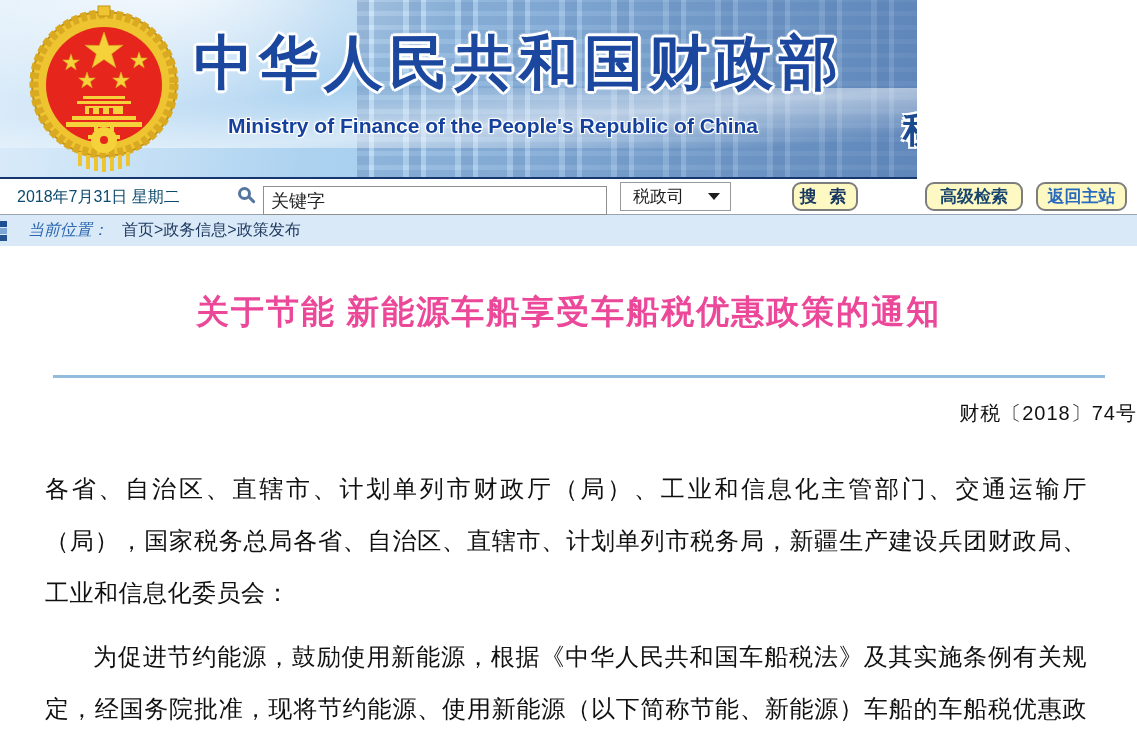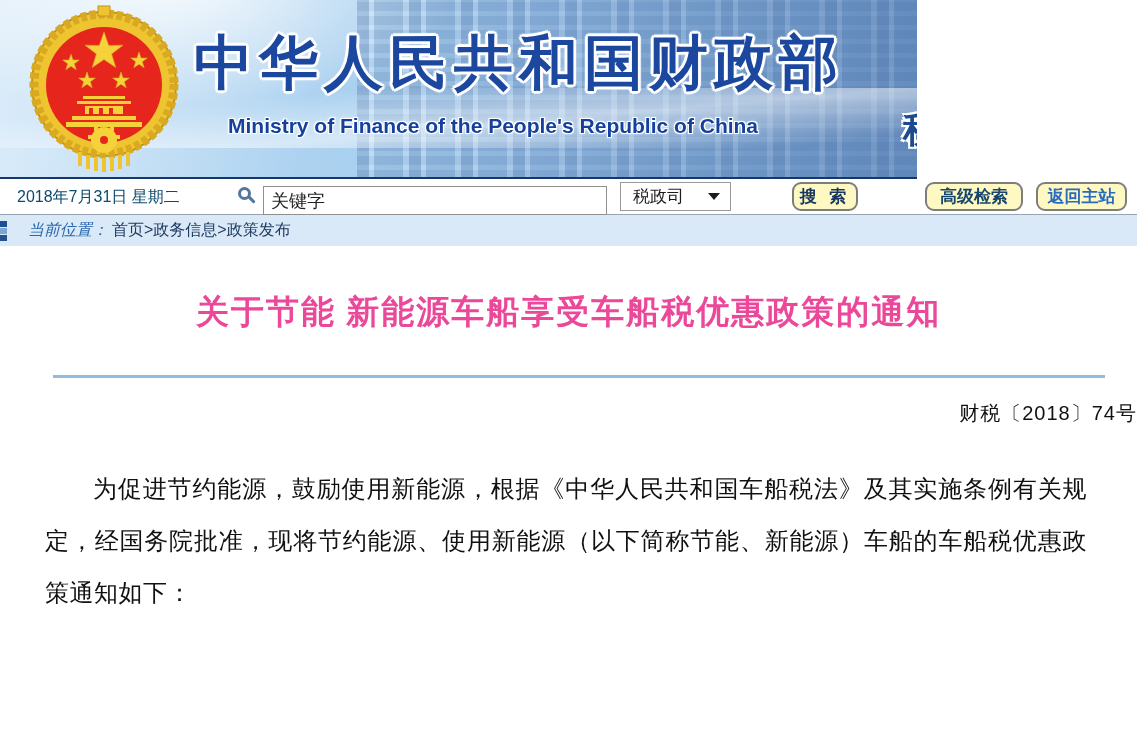--- a/index.html
+++ b/index.html
@@ -83,21 +83,21 @@
   .breadcrumb-row {
     position:relative; width:1137px; height:31px; background:#d9e9f7;
     display:flex; align-items:center;
   }
   .crumb-icon { position:absolute; left:0; top:6px; width:7px; height:19px; display:block; }
   .crumb-icon .seg { display:block; width:7px; height:6px; }
   .crumb-icon .s1 { background:#1e4f94; margin-bottom:1px; }
   .crumb-icon .s2 { background:#7aa7d4; margin-bottom:1px; }
   .crumb-icon .s3 { background:#24548f; }
   .crumb-label { margin-left:28px; font-size:16px; color:#2a66ad; white-space:nowrap;font-style:italic; }
-  .crumb-path { margin-left:4px; font-size:16px; color:#1f3a60; white-space:nowrap; cursor:pointer; }
+  .crumb-path { margin-left:14px; font-size:16px; color:#1f3a60; white-space:nowrap; cursor:pointer; }
 
   
   .doc { position:relative; width:1137px; background:#fff; }
   .doc-title {
     margin-top:44px; text-align:center;
     font-family:"Liberation Serif","DejaVu Serif",serif;
     font-size:33px; font-weight:bold; letter-spacing:2px; color:#ec4899;
   }
   .doc-divider { margin:40px auto 0 53px; width:1052px; height:3px; background:#92bbdd; }
   .doc-number { margin-top:22px; text-align:right; font-size:20px; color:#111; letter-spacing:1px; }
@@ -182,17 +182,18 @@
     </span>
     <span class="crumb-label">当前位置：</span>
     <span class="crumb-path">首页&gt;政务信息&gt;政策发布</span>
   </div>
 
   <main class="doc">
     <h1 class="doc-title">关于节能 新能源车船享受车船税优惠政策的通知</h1>
     <div class="doc-divider"></div>
     <div class="doc-number">财税〔2018〕74号</div>
     <div class="doc-body">
+      <p class="doc-p p1">各省、自治区、直辖市、计划单列市财政厅（局）、工业和信息化主管部门、交通运输厅（局），国家税务总局各省、自治区、直辖市、计划单列市税务局，新疆生产建设兵团财政局、工业和信息化委员会：</p>
       <p class="doc-p p2">为促进节约能源，鼓励使用新能源，根据《中华人民共和国车船税法》及其实施条例有关规定，经国务院批准，现将节约能源、使用新能源（以下简称节能、新能源）车船的车船税优惠政策通知如下：</p>
     </div>
   </main>
 
 </div>
 
 </body></html>

